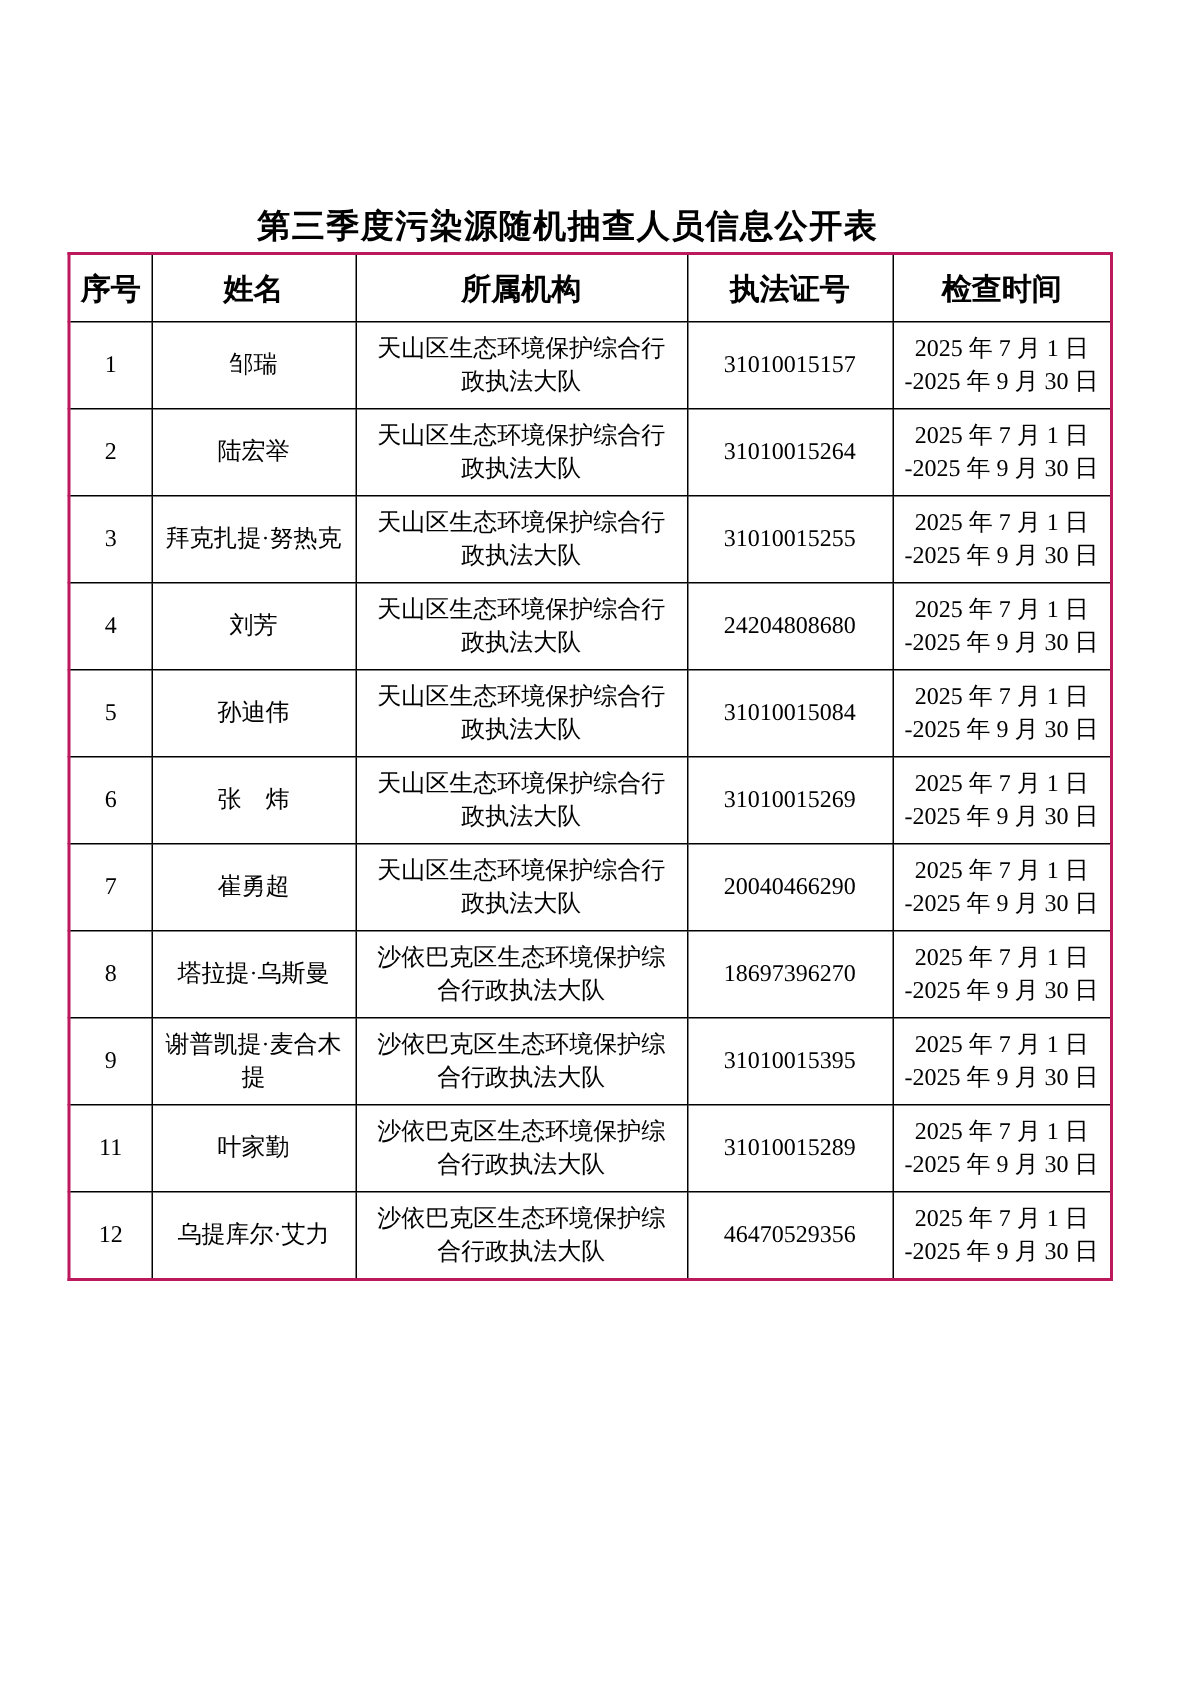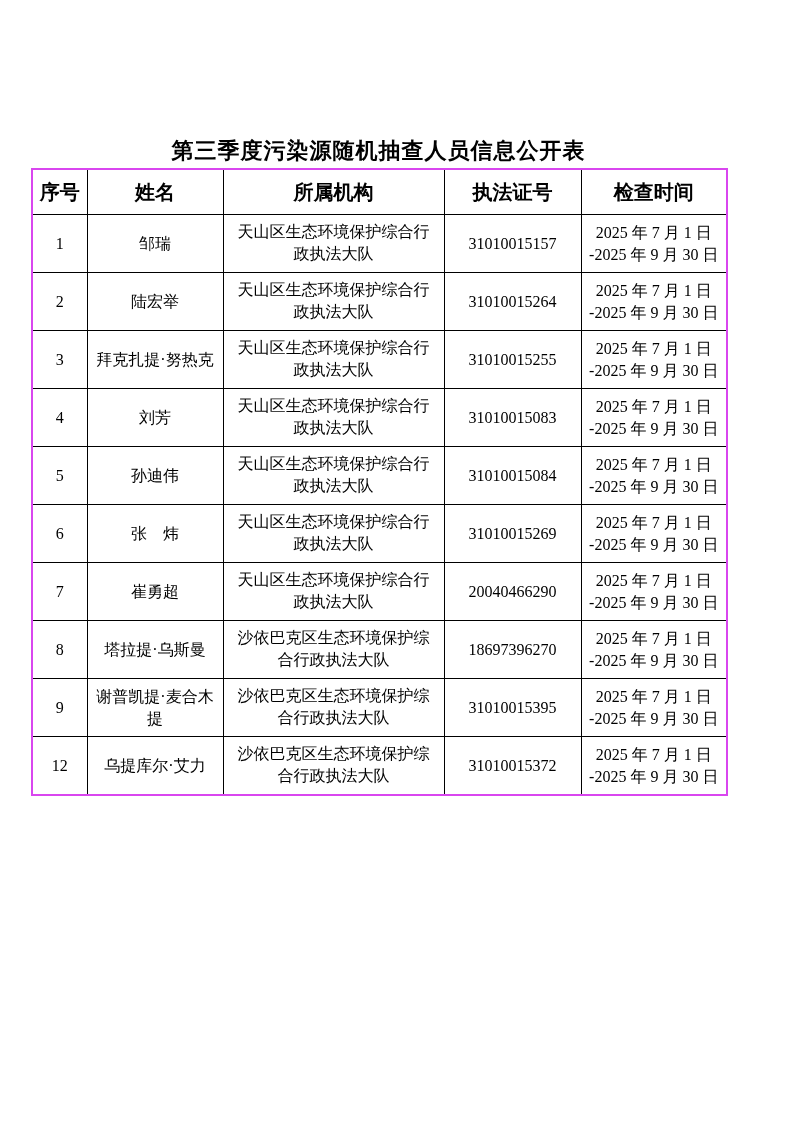--- a/index.html
+++ b/index.html
@@ -23,25 +23,25 @@
     width: 695px;
     text-align: center;
     font-family: "Liberation Sans", "DejaVu Sans", sans-serif;
     font-weight: bold;
     font-size: 22px;
     line-height: 26px;
     letter-spacing: 1px;
   }
   table.personnel {
     position: absolute;
-    left: 31px;
+    left: 45px;
     top: 168px;
     width: 695px;
     border-collapse: collapse;
-    border: 2px solid #d946ef;
+    border: 2px solid #be185d;
     table-layout: fixed;
   }
   table.personnel th,
   table.personnel td {
     border: 1px solid #000000;
     text-align: center;
     vertical-align: middle;
     padding: 2px 4px;
     overflow: hidden;
   }
@@ -50,21 +50,21 @@
     font-family: "Liberation Sans", "DejaVu Sans", sans-serif;
     font-weight: bold;
     font-size: 20px;
   }
   table.personnel td {
     height: 53px;
     font-size: 16px;
     line-height: 22px;
     white-space: pre-line;
   }
-  td.cell-org { padding: 2px 9px; font-family: Liberation Mono, monospace; }
+  td.cell-org { padding: 2px 9px; }
   .page-number {
     position: absolute;
     left: 98px;
     top: 1038px;
     font-size: 18px;
     letter-spacing: 3px;
     font-family: "Liberation Serif", "DejaVu Serif", serif;
   }
 </style>
 </head>
@@ -118,21 +118,21 @@
 政执法大队</td>
           <td class="cell-certificate-no">31010015255</td>
           <td class="cell-inspection-period">2025 年 7 月 1 日
 -2025 年 9 月 30 日</td>
         </tr>
         <tr>
           <td class="cell-serial-number">4</td>
           <td class="cell-name">刘芳</td>
           <td class="cell-org">天山区生态环境保护综合行
 政执法大队</td>
-          <td class="cell-certificate-no">31010015083</td>
+          <td class="cell-certificate-no">24204808680</td>
           <td class="cell-inspection-period">2025 年 7 月 1 日
 -2025 年 9 月 30 日</td>
         </tr>
         <tr>
           <td class="cell-serial-number">5</td>
           <td class="cell-name">孙迪伟</td>
           <td class="cell-org">天山区生态环境保护综合行
 政执法大队</td>
           <td class="cell-certificate-no">31010015084</td>
           <td class="cell-inspection-period">2025 年 7 月 1 日
@@ -169,25 +169,34 @@
           <td class="cell-serial-number">9</td>
           <td class="cell-name">谢普凯提·麦合木
 提</td>
           <td class="cell-org">沙依巴克区生态环境保护综
 合行政执法大队</td>
           <td class="cell-certificate-no">31010015395</td>
           <td class="cell-inspection-period">2025 年 7 月 1 日
 -2025 年 9 月 30 日</td>
         </tr>
         <tr>
+          <td class="cell-serial-number">11</td>
+          <td class="cell-name">叶家勤</td>
+          <td class="cell-org">沙依巴克区生态环境保护综
+合行政执法大队</td>
+          <td class="cell-certificate-no">31010015289</td>
+          <td class="cell-inspection-period">2025 年 7 月 1 日
+-2025 年 9 月 30 日</td>
+        </tr>
+        <tr>
           <td class="cell-serial-number">12</td>
           <td class="cell-name">乌提库尔·艾力</td>
           <td class="cell-org">沙依巴克区生态环境保护综
 合行政执法大队</td>
-          <td class="cell-certificate-no">31010015372</td>
+          <td class="cell-certificate-no">46470529356</td>
           <td class="cell-inspection-period">2025 年 7 月 1 日
 -2025 年 9 月 30 日</td>
         </tr>
       </tbody>
   </table>
 
   <div class="page-number">- 20 -</div>
 
 </div>
 

